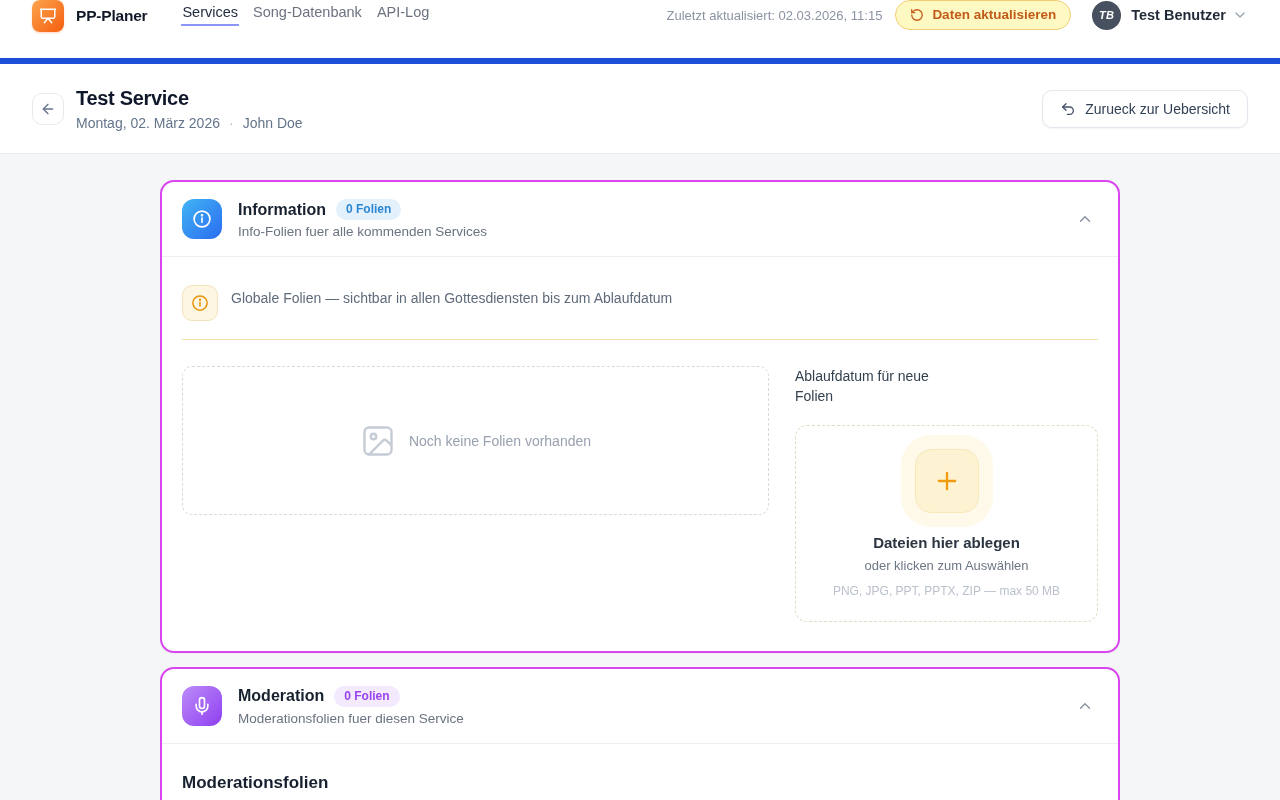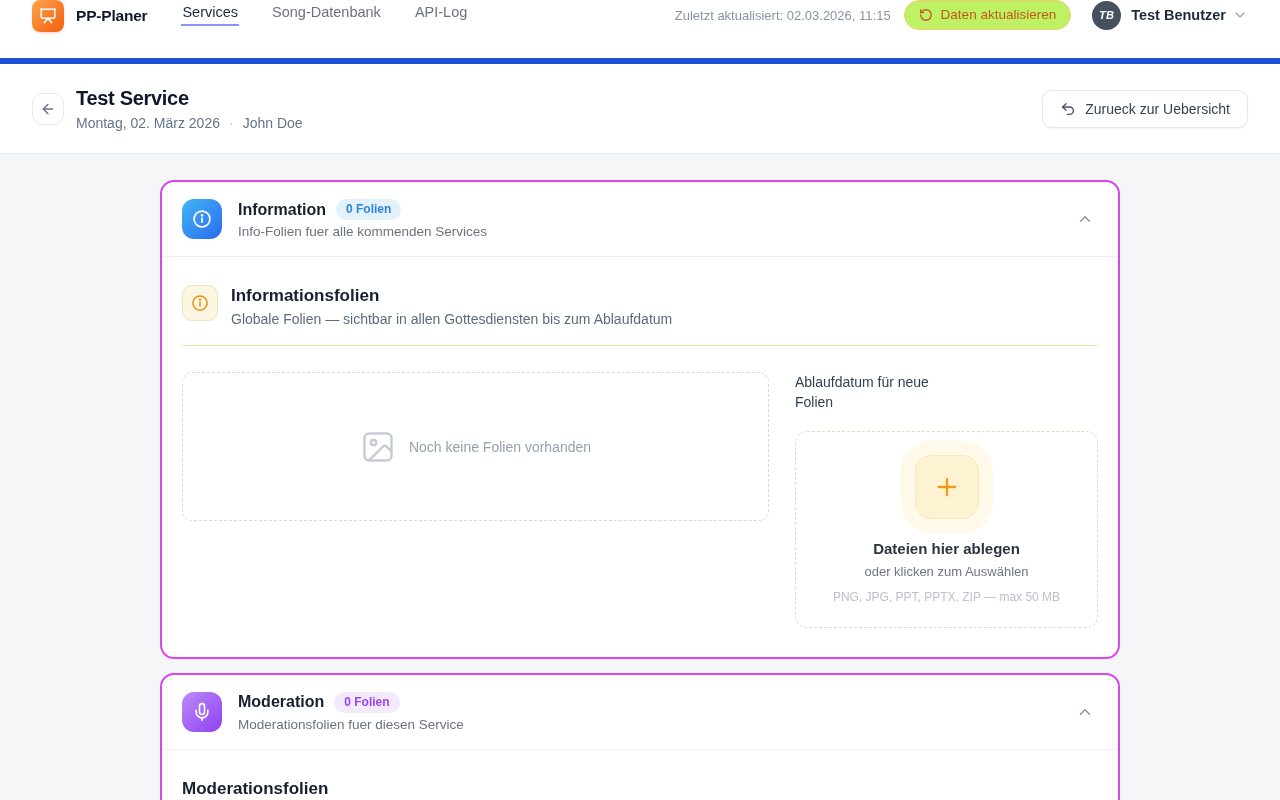--- a/index.html
+++ b/index.html
@@ -19,29 +19,29 @@
     display:flex; align-items:flex-start; padding:0 32px;
   }
   .brand { display:flex; align-items:center; }
   .brand-logo {
     width:32px; height:32px; border-radius:8px;
     background:linear-gradient(135deg,#fca44e,#f55e0e);
     display:flex; align-items:center; justify-content:center;
     box-shadow:0 1px 2px rgba(244,94,14,.25);
   }
   .brand-name { font-size:15.5px; font-weight:700; color:#111827; margin-left:12px; letter-spacing:-0.2px; }
-  .nav { margin-left:34px; display:flex; gap:32px; align-items:center; }
+  .nav { margin-left:34px; display:flex; gap:13px; align-items:center; }
   .nav-link { font-size:14.5px; color:#6b7280; padding:4px 1px; cursor:pointer; border-bottom:2px solid transparent; }
   .nav-link.active { color:#1e293b; font-weight:500; border-bottom-color:#8b95f6; }
   .topbar-right { margin-left:auto; display:flex; align-items:center; }
   .updated { font-size:13px; color:#8b93a3; margin-right:13px; }
   .refresh-btn {
     display:flex; align-items:center; gap:8px;
-    background:#bef264; border:1px solid #f1cd72; border-radius:16px;
-    color:#c25a18; font-size:13.5px; font-weight:400;
+    background:#fef9c3; border:1px solid #f1cd72; border-radius:16px;
+    color:#c25a18; font-size:13.5px; font-weight:700;
     padding:6px 14px 7px; cursor:pointer; font-family:inherit;
   }
   .user { display:flex; align-items:center; margin-left:21px; cursor:pointer; }
   .avatar {
     width:29px; height:29px; border-radius:50%; background:#46505f;
     color:#fff; font-size:11px; font-weight:700; letter-spacing:.4px;
     display:flex; align-items:center; justify-content:center;font-style:italic;
   }
   .user-name { font-size:14.5px; font-weight:600; color:#1f2937; margin:0 6px 0 10px; }
 
@@ -235,21 +235,20 @@
         <div class="panel-icon">
           <span>
             <svg width="18" height="18" viewBox="0 0 24 24" fill="none" stroke="#e8930c" stroke-width="2" stroke-linecap="round" stroke-linejoin="round">
               <circle cx="12" cy="12" r="9.5"></circle>
                 <path d="M12 11v5"></path>
                 <circle cx="12" cy="7.6" r="0.6" fill="#e8930c"></circle>
             </svg>
           </span>
         </div>
         <div>
-          <div class="panel-title">Informationsfolien</div>
           <div class="panel-sub">Globale Folien — sichtbar in allen Gottesdiensten bis zum Ablaufdatum</div>
         </div>
       </div>
 
       <div class="divider-yellow"></div>
 
       <div class="content-row">
         <div class="empty-box">
           <span>
             <svg width="36" height="36" viewBox="0 0 24 24" fill="none" stroke="#c6ccd6" stroke-width="1.6" stroke-linecap="round" stroke-linejoin="round">

